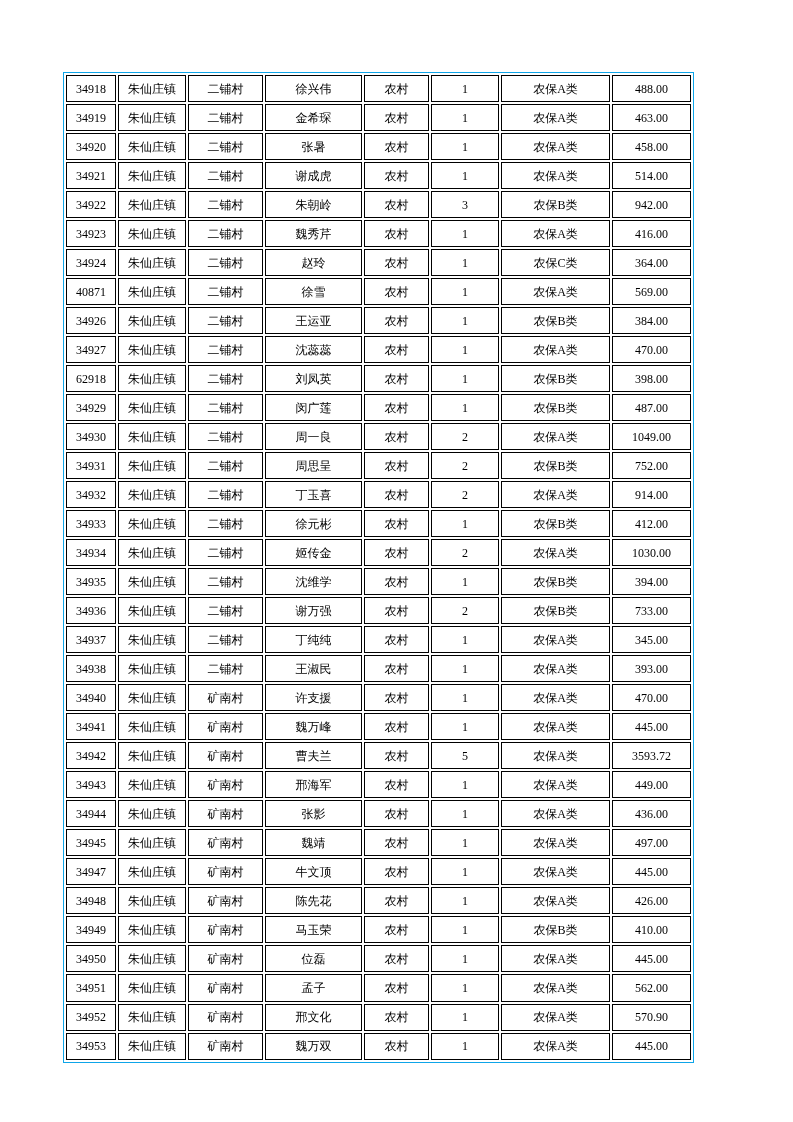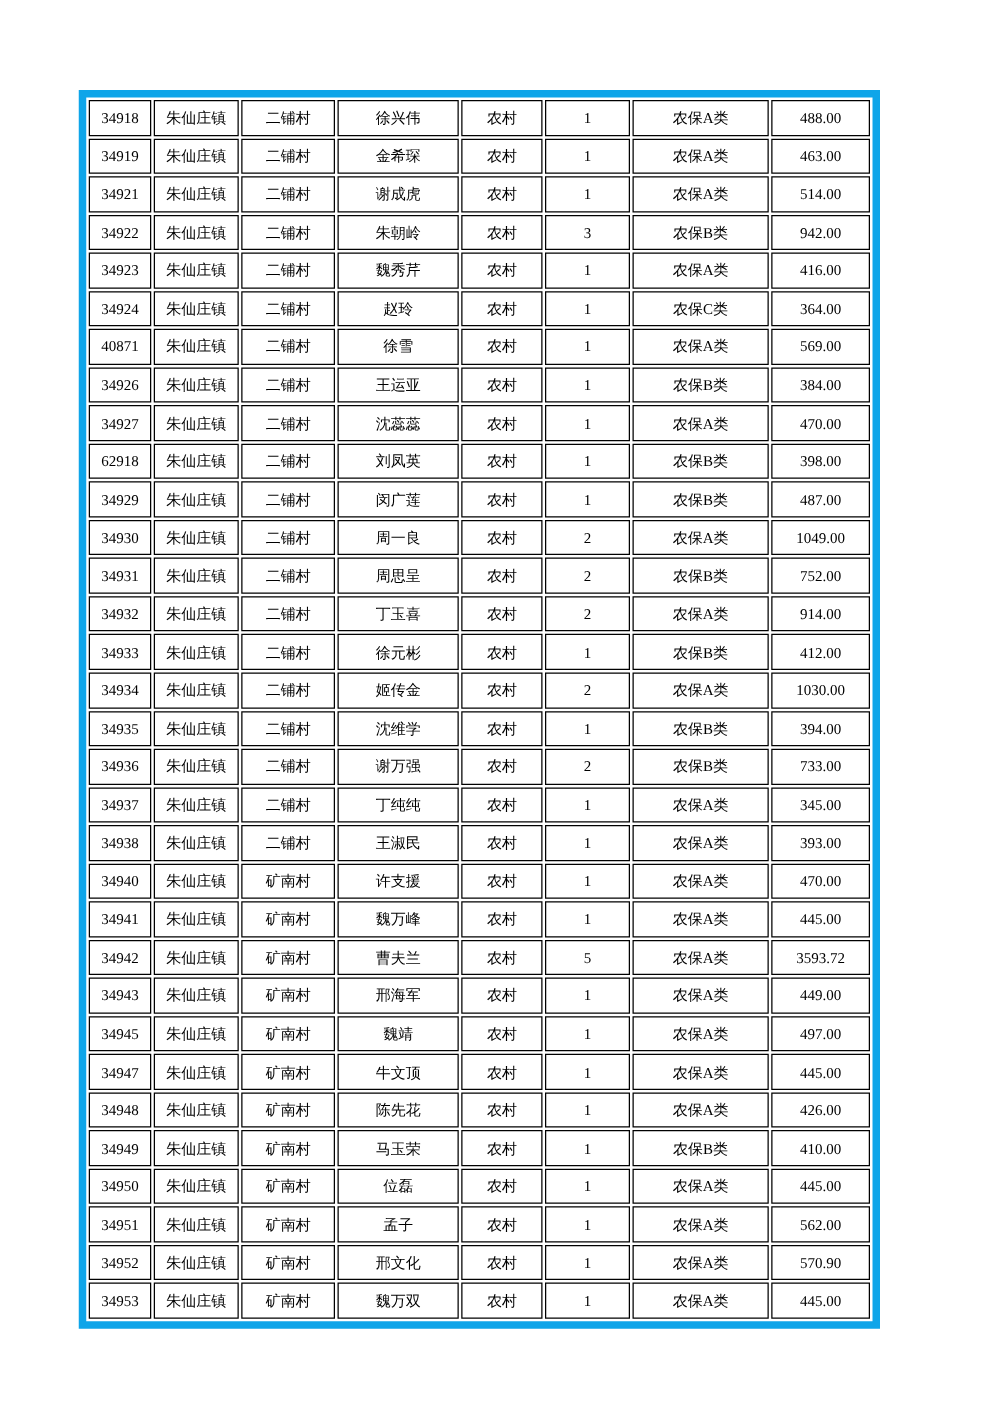--- a/index.html
+++ b/index.html
@@ -22,21 +22,21 @@
     overflow: hidden;
   }
   table.data-table {
     position: absolute;
     left: 63px;
     top: 72px;
     width: 628px;
     height: 991px;
     border-collapse: separate;
     border-spacing: 2px;
-    border: 6px solid #0ea5e9;
+    border: 1px solid #0ea5e9;
     table-layout: fixed;
     background: #ffffff;
   }
   table.data-table td {
     border: 1px solid #000000;
     text-align: center;
     vertical-align: middle;
     font-size: 12px;
     line-height: 1;
     padding: 0;
@@ -75,20 +75,30 @@
           <td>34919</td>
           <td>朱仙庄镇</td>
           <td>二铺村</td>
           <td>金希琛</td>
           <td>农村</td>
           <td>1</td>
           <td>农保A类</td>
           <td>463.00</td>
         </tr>
         <tr>
+          <td>34920</td>
+          <td>朱仙庄镇</td>
+          <td>二铺村</td>
+          <td>张暑</td>
+          <td>农村</td>
+          <td>1</td>
+          <td>农保A类</td>
+          <td>458.00</td>
+        </tr>
+        <tr>
           <td>34921</td>
           <td>朱仙庄镇</td>
           <td>二铺村</td>
           <td>谢成虎</td>
           <td>农村</td>
           <td>1</td>
           <td>农保A类</td>
           <td>514.00</td>
         </tr>
         <tr>
@@ -293,20 +303,30 @@
         </tr>
         <tr>
           <td>34943</td>
           <td>朱仙庄镇</td>
           <td>矿南村</td>
           <td>邢海军</td>
           <td>农村</td>
           <td>1</td>
           <td>农保A类</td>
           <td>449.00</td>
+        </tr>
+        <tr>
+          <td>34944</td>
+          <td>朱仙庄镇</td>
+          <td>矿南村</td>
+          <td>张影</td>
+          <td>农村</td>
+          <td>1</td>
+          <td>农保A类</td>
+          <td>436.00</td>
         </tr>
         <tr>
           <td>34945</td>
           <td>朱仙庄镇</td>
           <td>矿南村</td>
           <td>魏靖</td>
           <td>农村</td>
           <td>1</td>
           <td>农保A类</td>
           <td>497.00</td>

